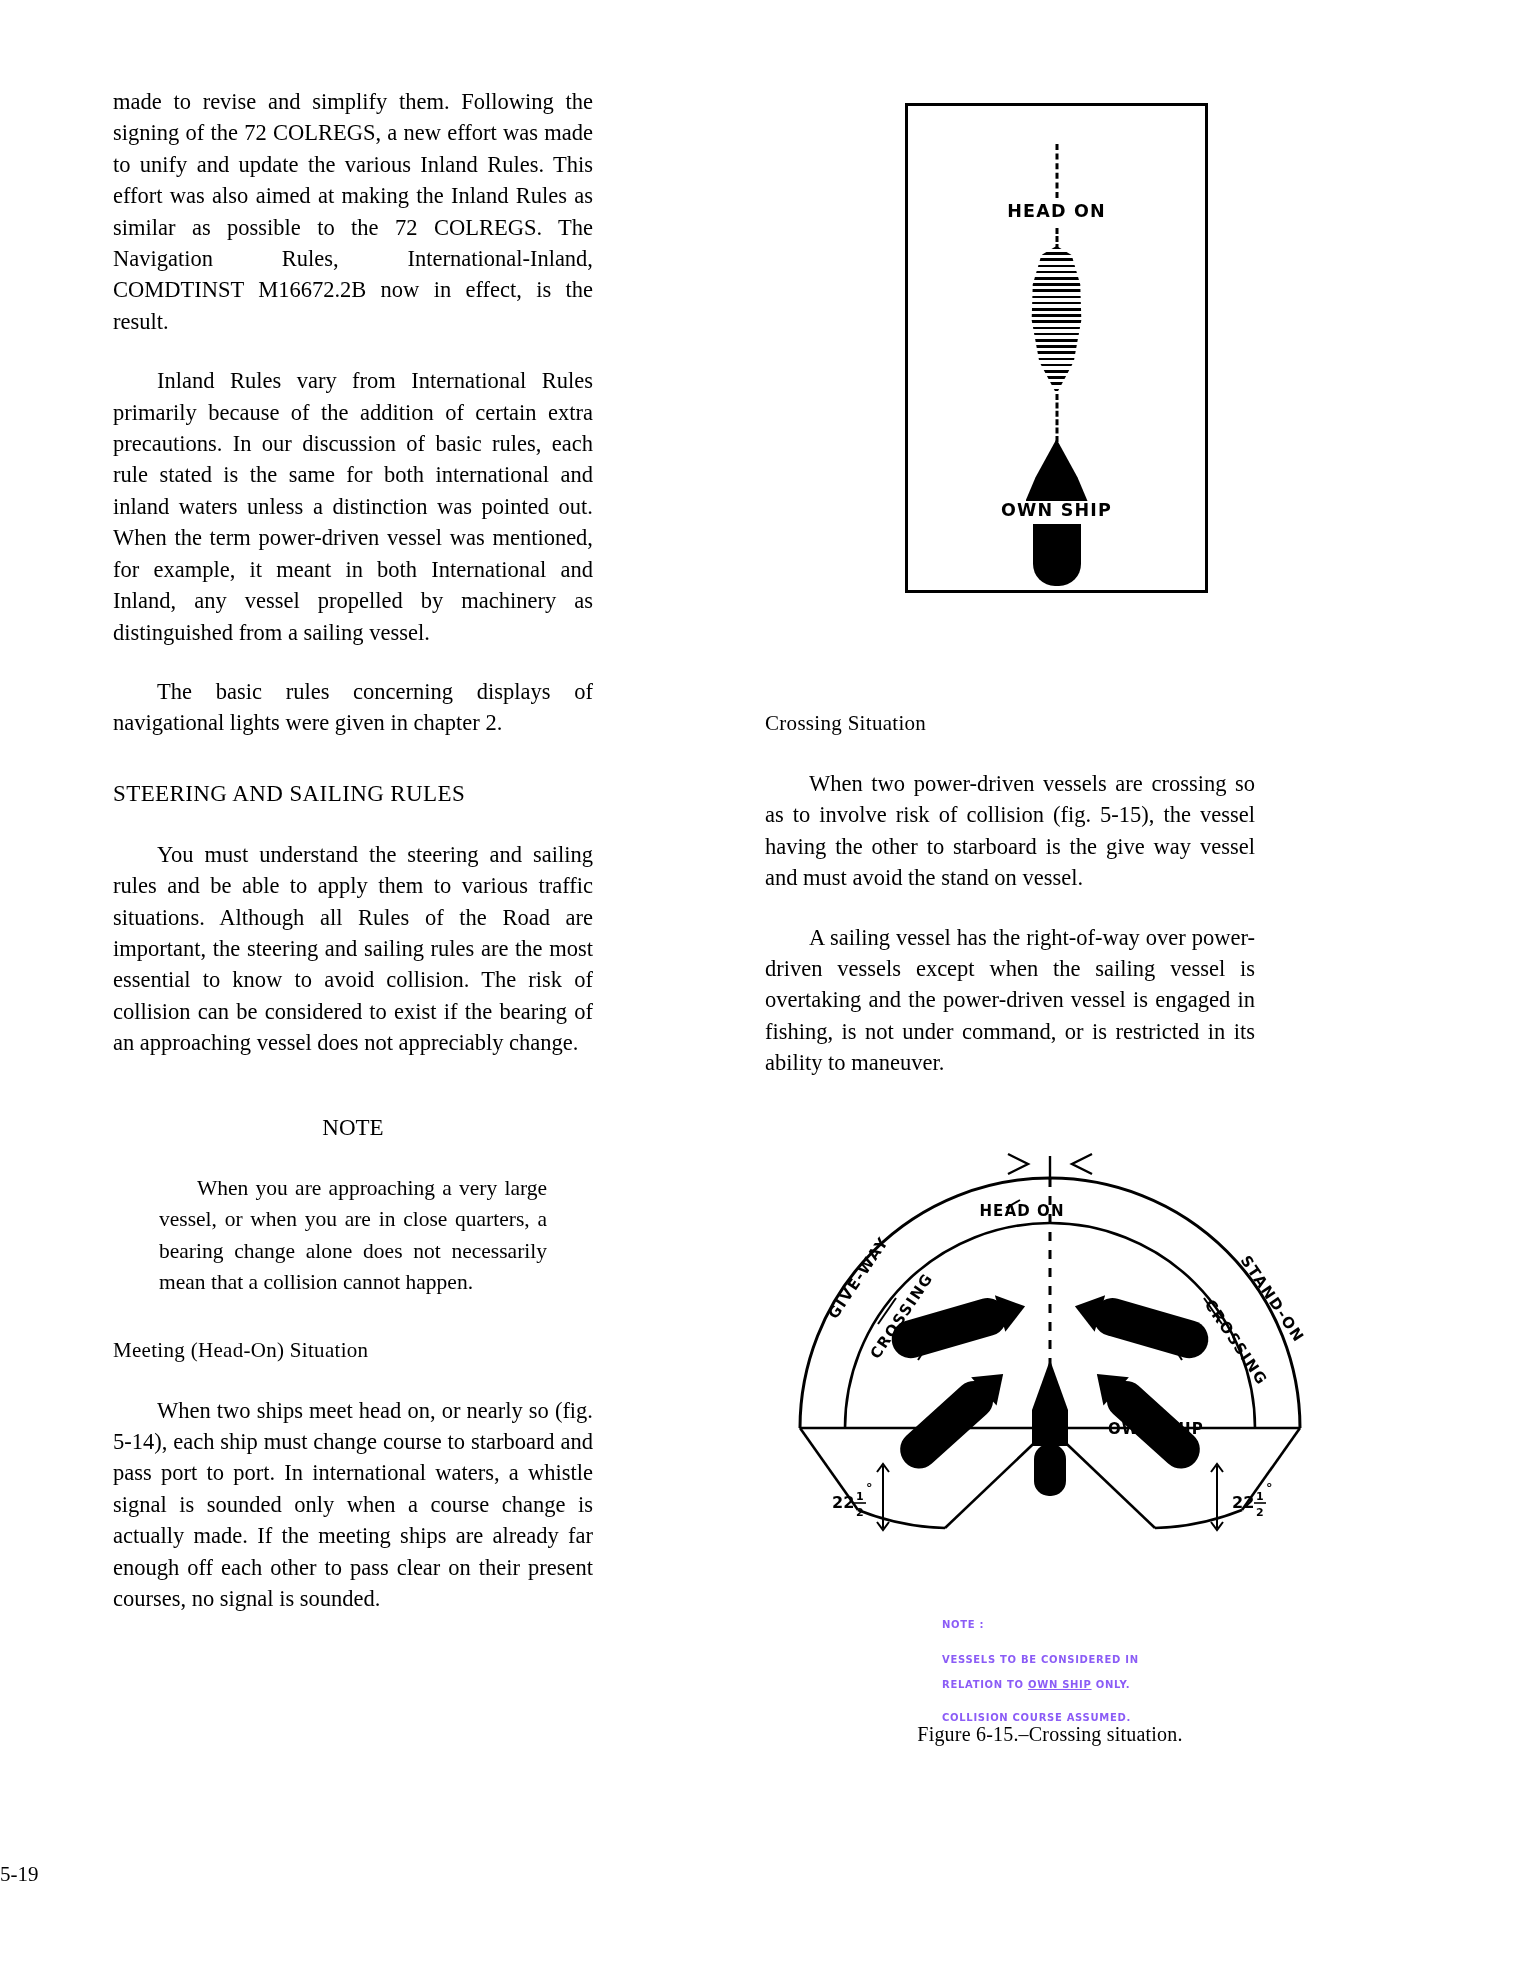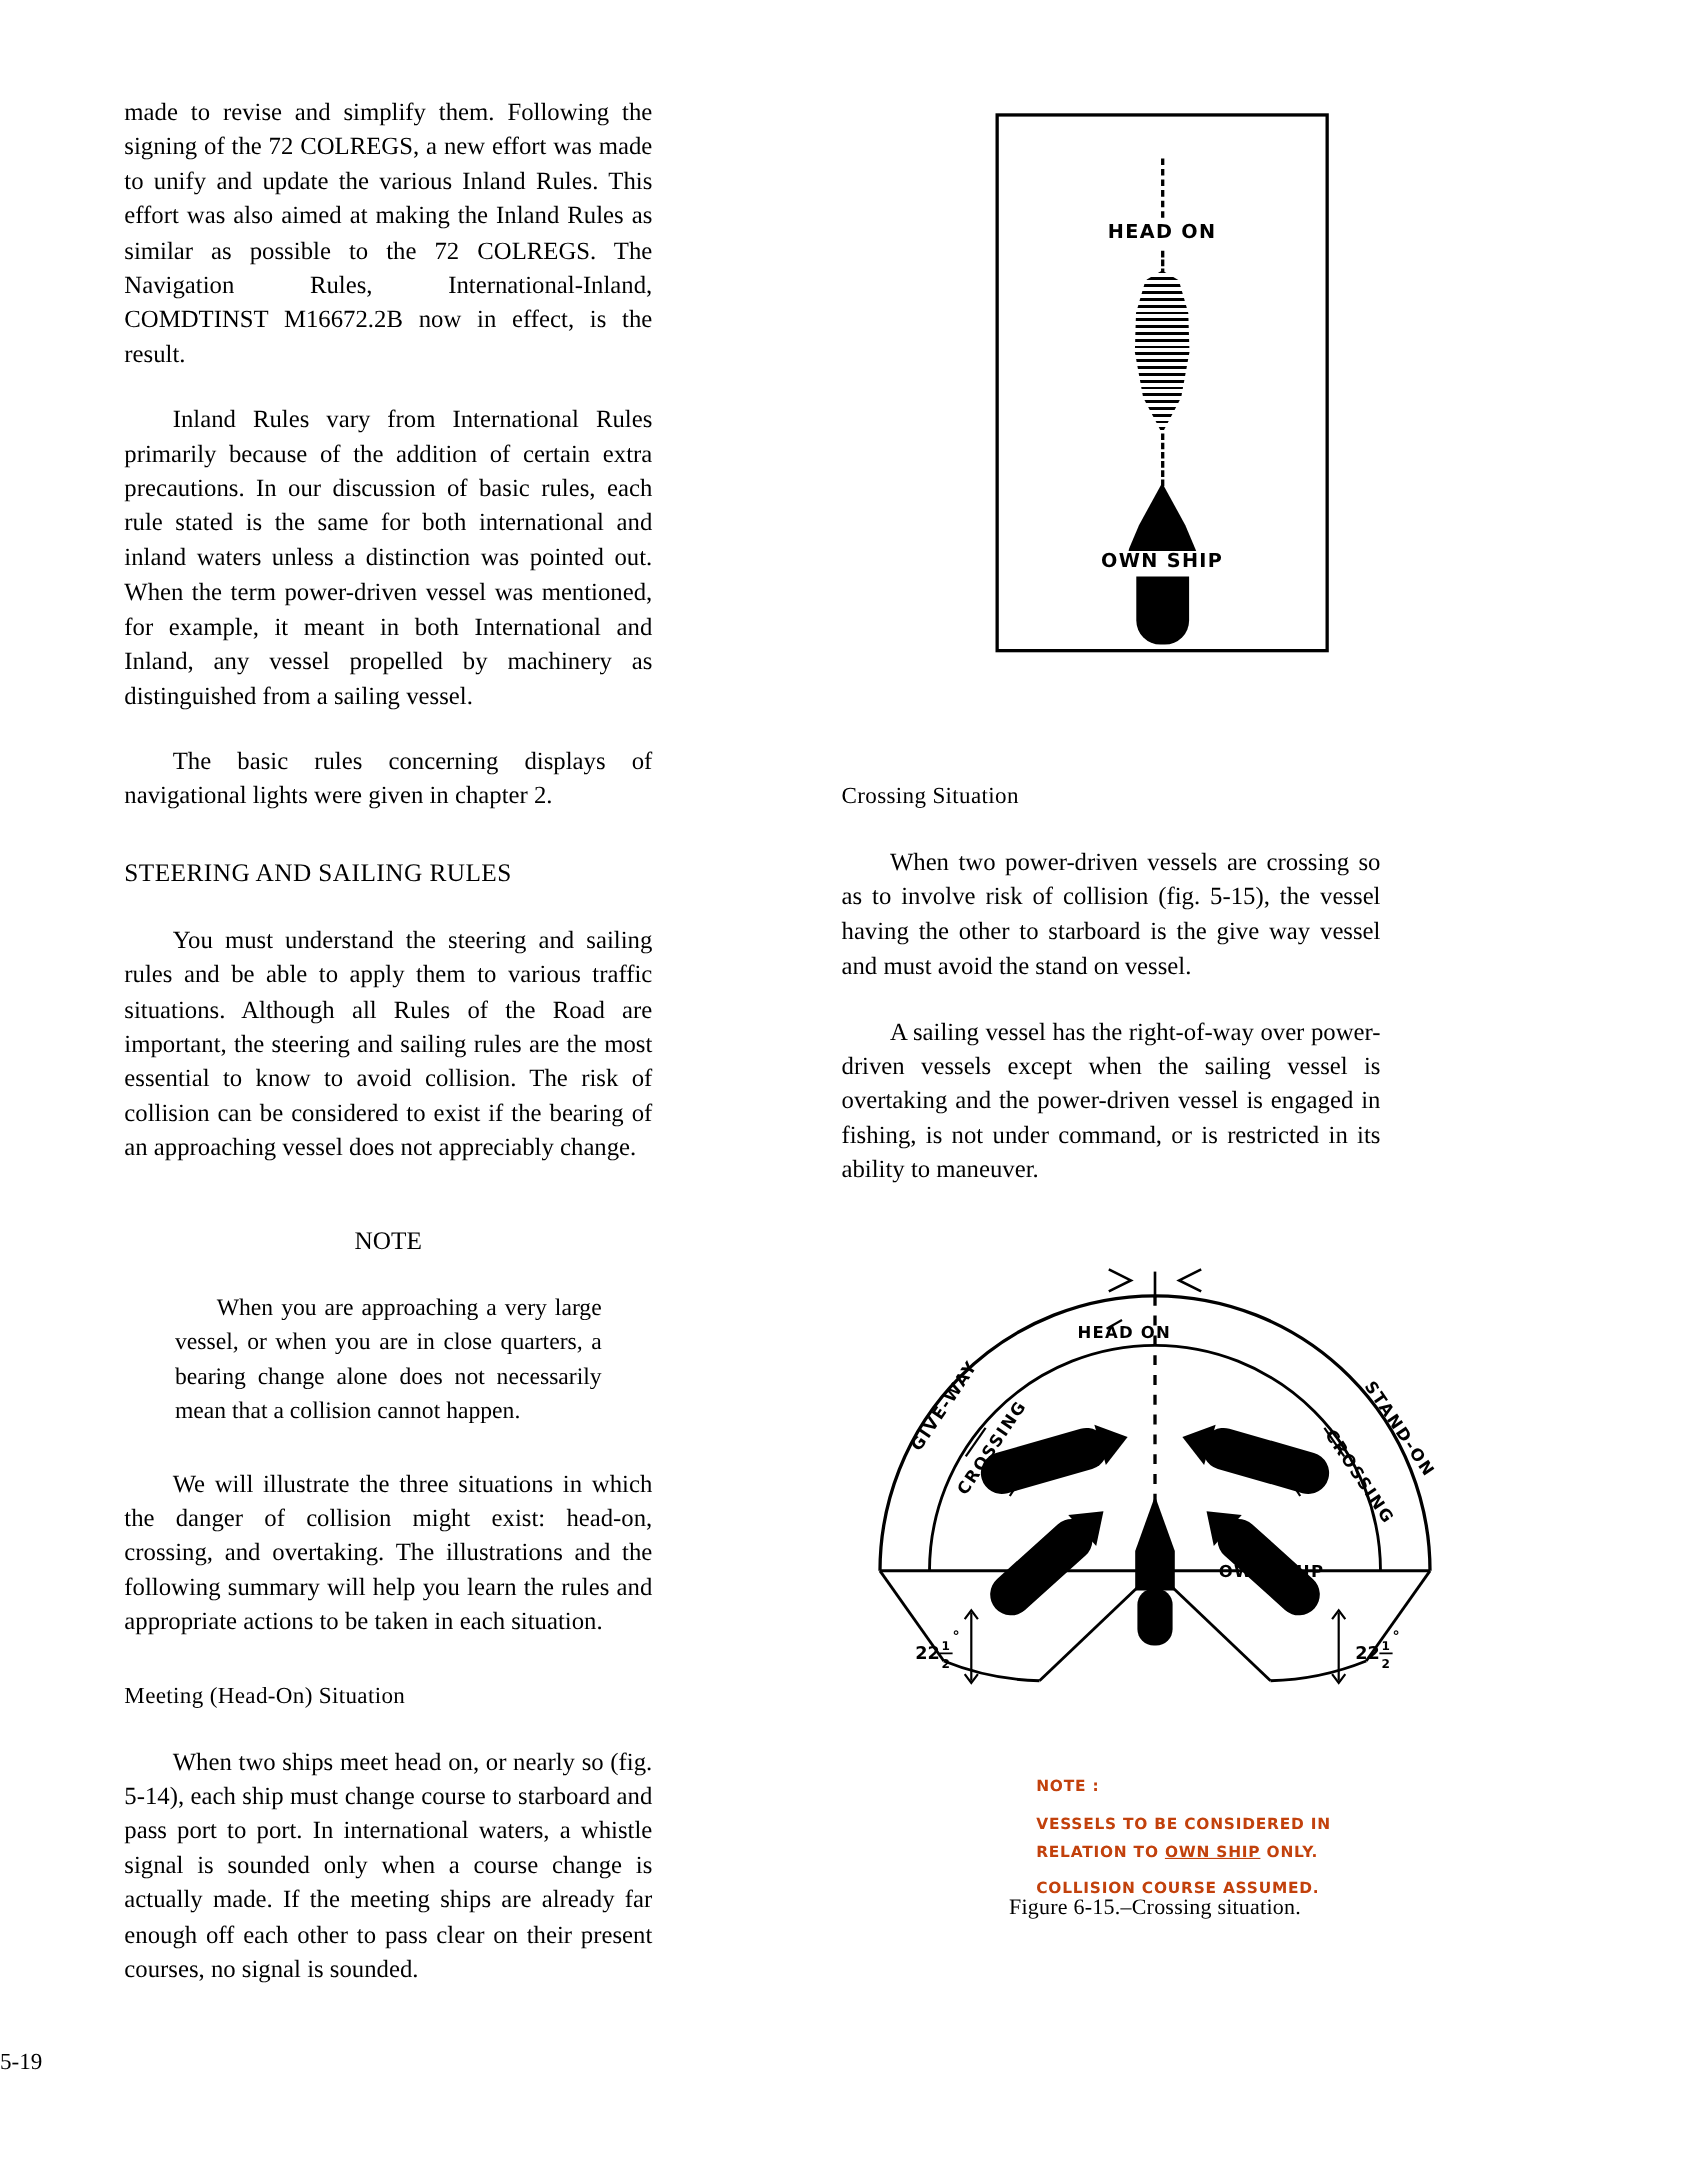--- a/index.html
+++ b/index.html
@@ -159,24 +159,24 @@
   }
   .fig15-svg { display: block; }
 
   .fig15-note {
     position: absolute;
     left: 942px;
     top: 1612px;
     width: 330px;
     font-family: "DejaVu Sans", "Liberation Sans", sans-serif;
     font-weight: bold;
-    font-size: 14px;
+    font-size: 10px;
     line-height: 25px;
     letter-spacing: 0.7px;
-    color: #c2410c;
+    color: #8b5cf6;
   }
   .fig15-note .u { text-decoration: underline; }
   .fig15-caption {
     position: absolute;
     left: 770px;
     top: 1723px;
     width: 560px;
     text-align: center;
     font-size: 20px;
     letter-spacing: 0.2px;
@@ -206,21 +206,20 @@
     <p class="body-par">The basic rules concerning displays of navigational lights were given in chapter 2.</p>
 
     <h2 class="section-head">STEERING AND SAILING RULES</h2>
 
     <p class="body-par" style="margin-top:30px;">You must understand the steering and sailing rules and be able to apply them to various traffic situations. Although all Rules of the Road are important, the steering and sailing rules are the most essential to know to avoid collision. The risk of collision can be considered to exist if the bearing of an approaching vessel does not appreciably change.</p>
 
     <div class="note-title">NOTE</div>
 
     <div class="note-block">When you are approaching a very large vessel, or when you are in close quarters, a bearing change alone does not necessarily mean that a collision cannot happen.</div>
 
-    <p class="body-par" style="margin-top:34px;">We will illustrate the three situations in which the danger of collision might exist: head-on, crossing, and overtaking. The illustrations and the following summary will help you learn the rules and appropriate actions to be taken in each situation.</p>
 
     <h3 class="sub-head">Meeting (Head-On) Situation</h3>
 
     <p class="body-par" style="margin-top:30px;">When two ships meet head on, or nearly so (fig. 5-14), each ship must change course to starboard and pass port to port. In international waters, a whistle signal is sounded only when a course change is actually made. If the meeting ships are already far enough off each other to pass clear on their present courses, no signal is sounded.</p>
   </div>
 
   <div class="col-right" style="top:708px;">
     <h3 class="sub-head" style="margin-top:0;">Crossing Situation</h3>
 
     <p class="body-par" style="margin-top:30px;">When two power-driven vessels are crossing so as to involve risk of collision (fig. 5-15), the vessel having the other to starboard is the give way vessel and must avoid the stand on vessel.</p>

